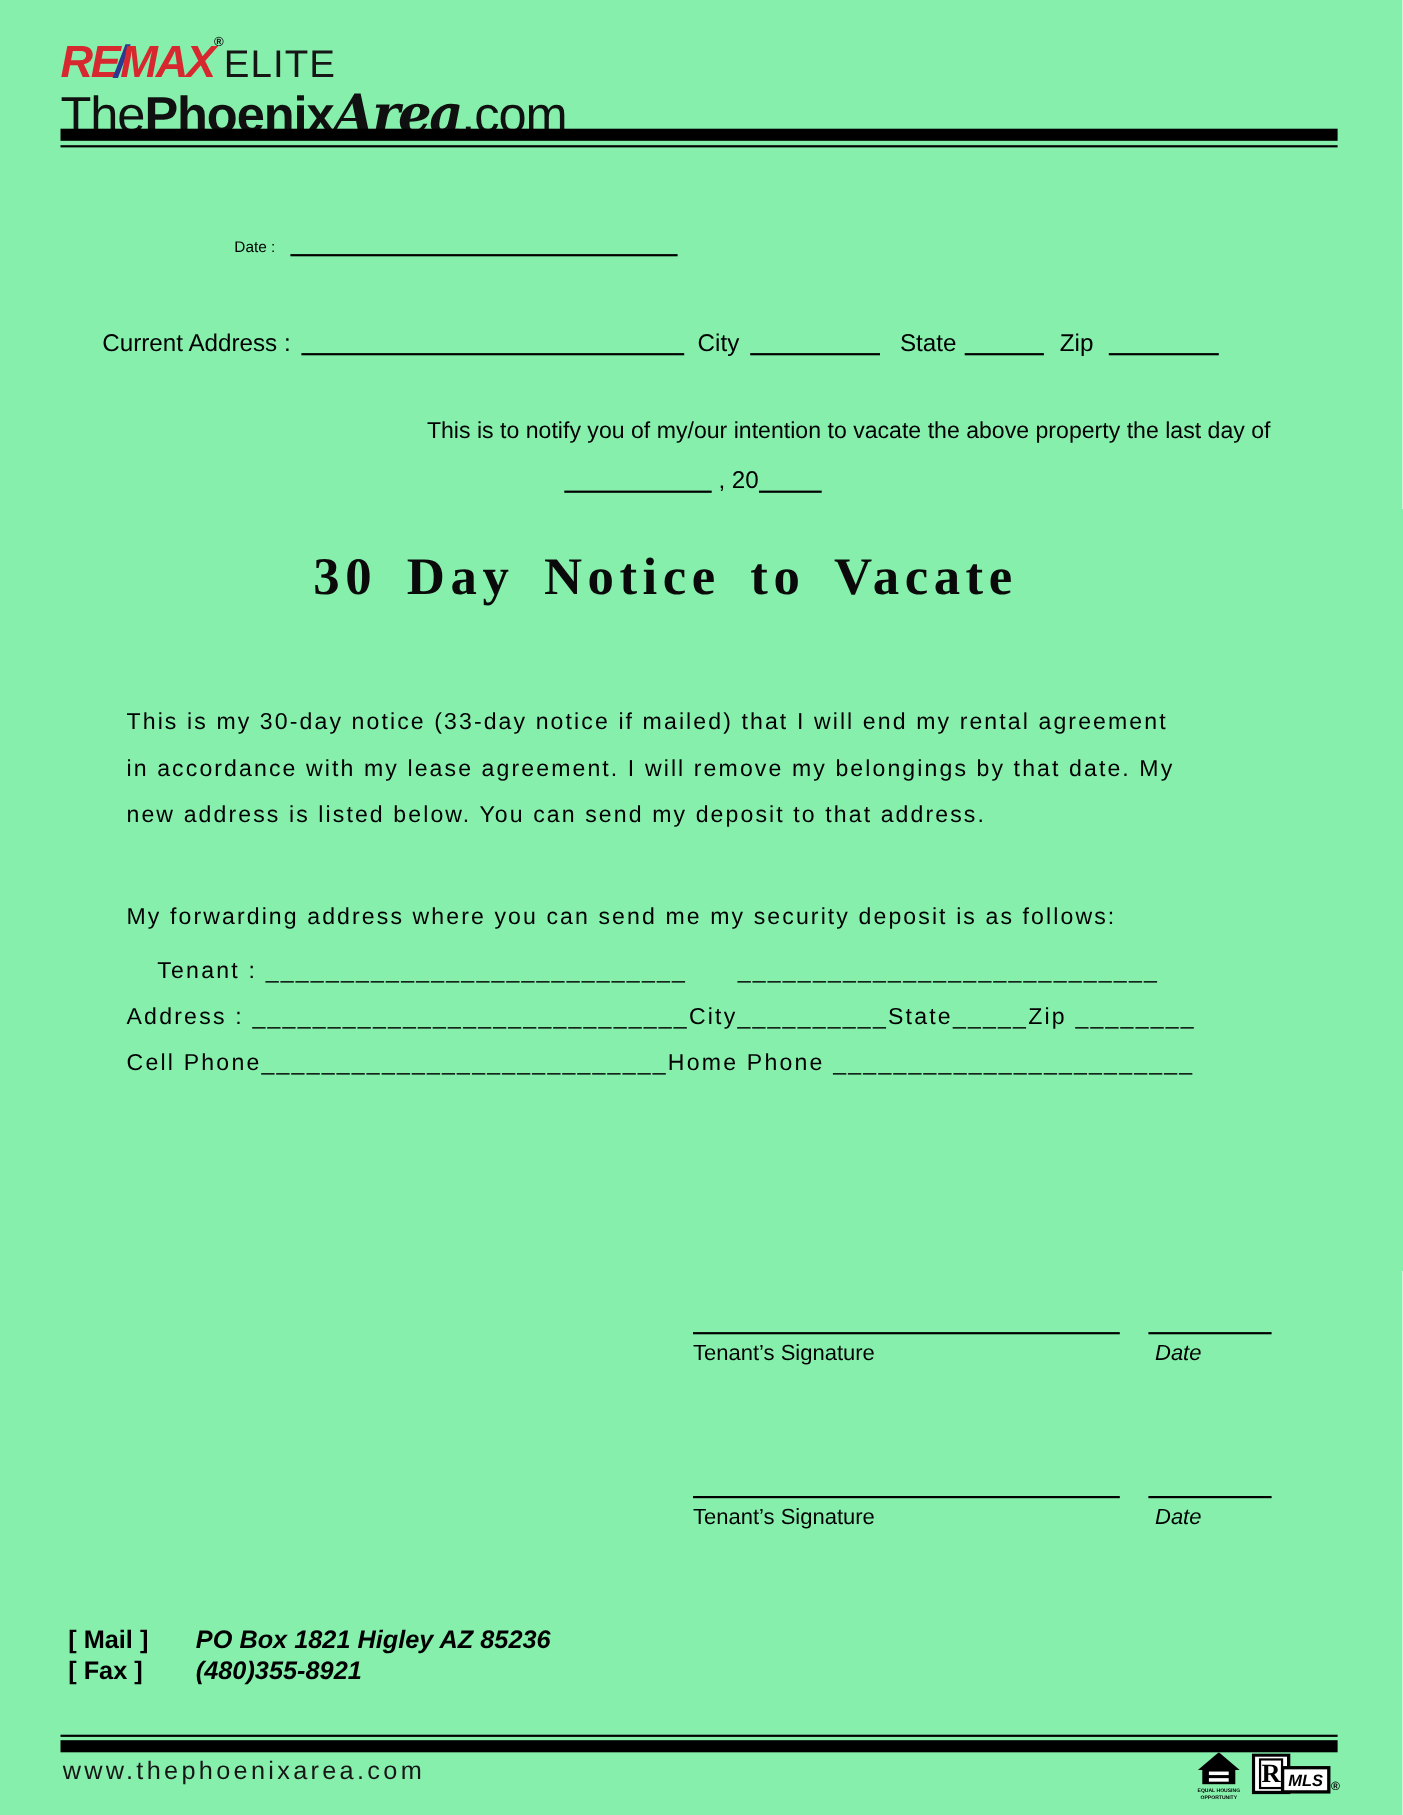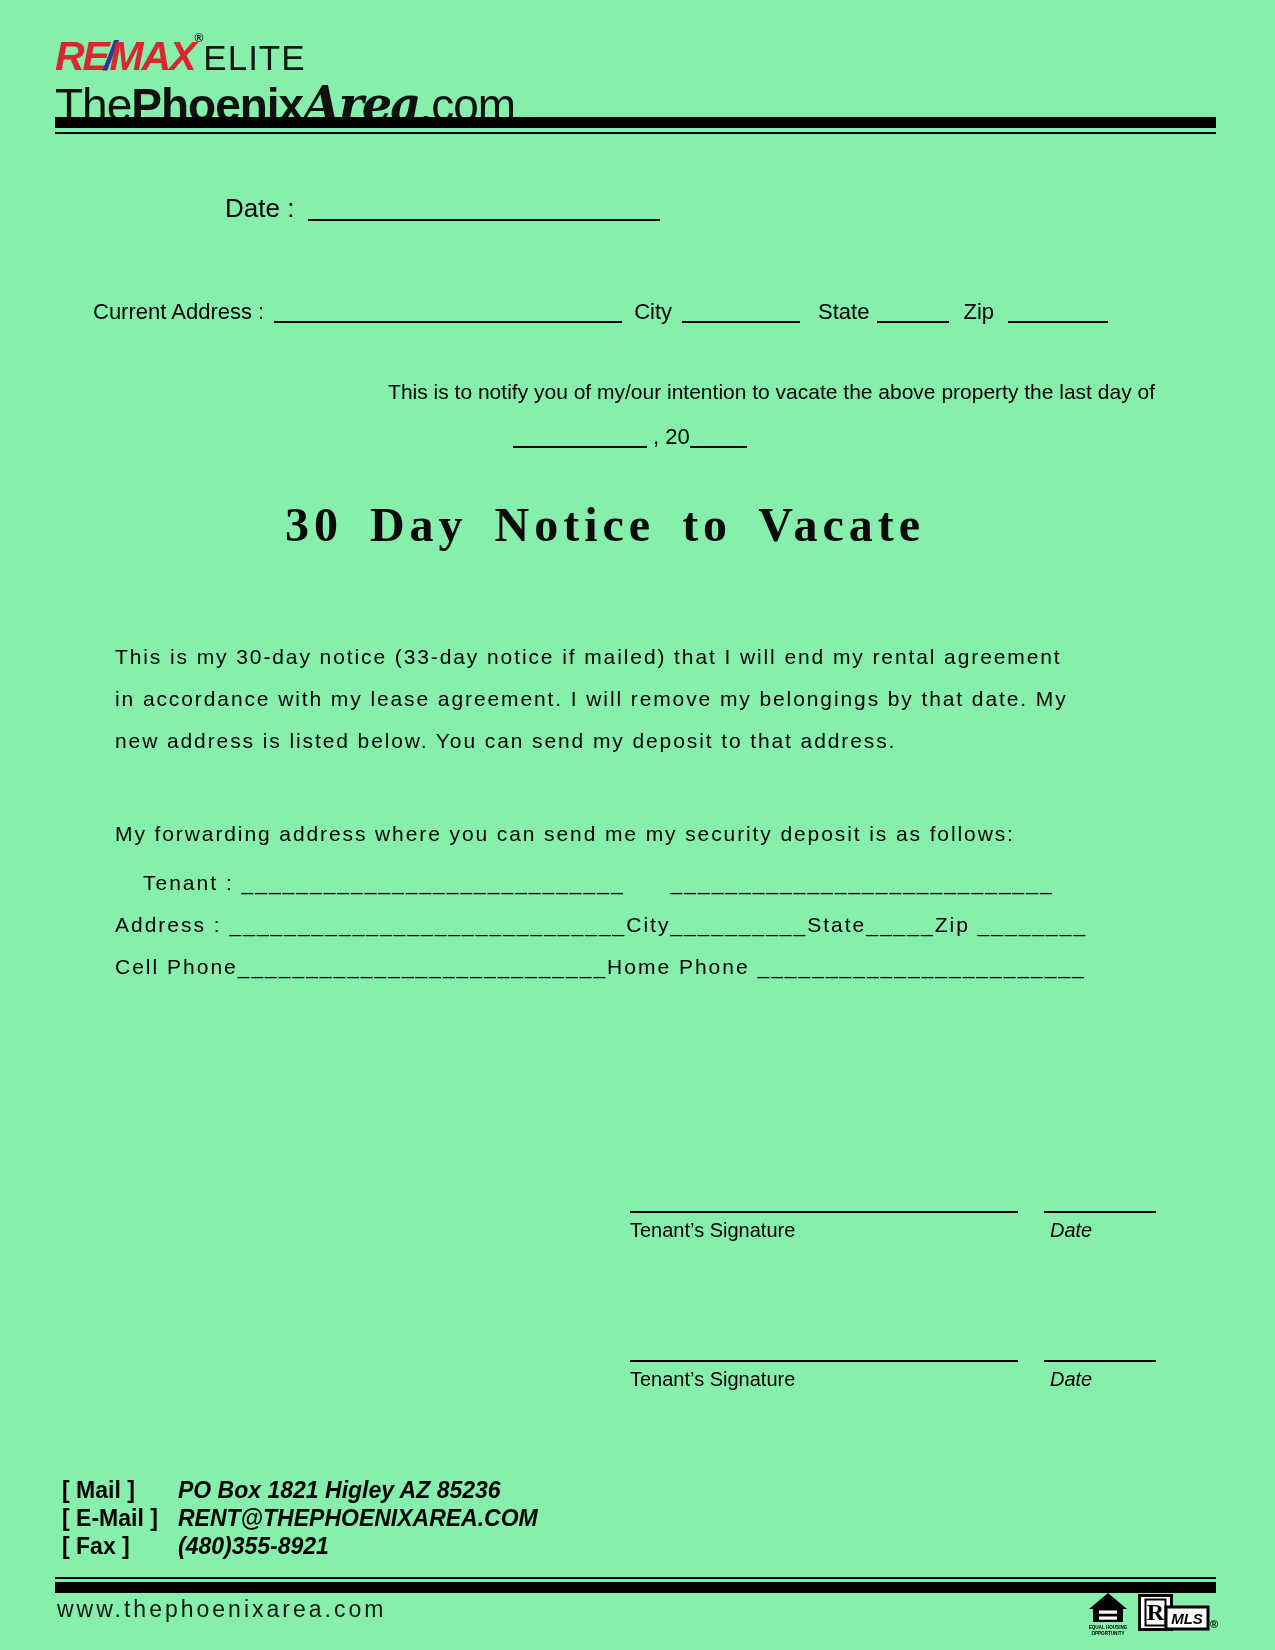--- a/index.html
+++ b/index.html
@@ -22,21 +22,21 @@
   .lb-area { font-family:"DejaVu Serif", serif; font-style:italic; font-weight:700; font-size:48px; letter-spacing:-2px; }
   .lb-com { font-weight:400; }
 
   .rule { position:absolute; left:55px; width:1161px; background:#000; }
   .rule-thick-top { top:117px; height:11px; }
   .rule-thin-top  { top:132px; height:2px; }
   .rule-thin-bottom  { top:1577px; height:2px; }
   .rule-thick-bottom { top:1582px; height:11px; }
 
   
-  .row-date { position:absolute; left:213px; top:193px; font-size:26px; white-space:nowrap;margin-left:12px; }
+  .row-date { position:absolute; left:213px; top:209px; font-size:14px; white-space:nowrap; }
   .row-addr { position:absolute; left:93px;  top:279px; font-size:22px; white-space:nowrap;margin-top:20px; }
   .uline { display:inline-block; border-bottom:2px solid #000; height:22px; vertical-align:-4px; }
   .uline-date  { width:352px; margin-left:14px; }
   .uline-addr  { width:348px; margin-left:10px; }
   .lbl-city  { margin-left:12px; }
   .uline-city  { width:118px; margin-left:10px; }
   .lbl-state { margin-left:18px; }
   .uline-state { width:72px;  margin-left:8px; }
   .lbl-zip   { margin-left:14px; }
   .uline-zip   { width:100px; margin-left:14px; }
@@ -124,21 +124,20 @@
   </div>
   <div class="sig-block sig-block-2">
     <div class="sig-line"></div>
     <div class="sig-date-line"></div>
     <div class="sig-name-label">Tenant’s Signature</div>
     <div class="sig-date-label">Date</div>
   </div>
 
   <div class="contact">
     <div class="contact-row"><span class="contact-label">[ Mail ]</span><span class="contact-value">PO Box 1821 Higley AZ 85236</span></div>
-    <div class="contact-row"><span class="contact-label">[ E-Mail ]</span><span class="contact-value">RENT@THEPHOENIXAREA.COM</span></div>
     <div class="contact-row"><span class="contact-label">[ Fax ]</span><span class="contact-value">(480)355-8921</span></div>
   </div>
 
   <div class="rule rule-thin-bottom"></div>
   <div class="rule rule-thick-bottom"></div>
   <div class="website">www.thephoenixarea.com</div>
 
   <div class="eh-icon">
     <svg width="40" height="44" viewBox="0 0 40 44" xmlns="http://www.w3.org/2000/svg">
       <polygon points="20,0 39,16 1,16" fill="#000"></polygon>

